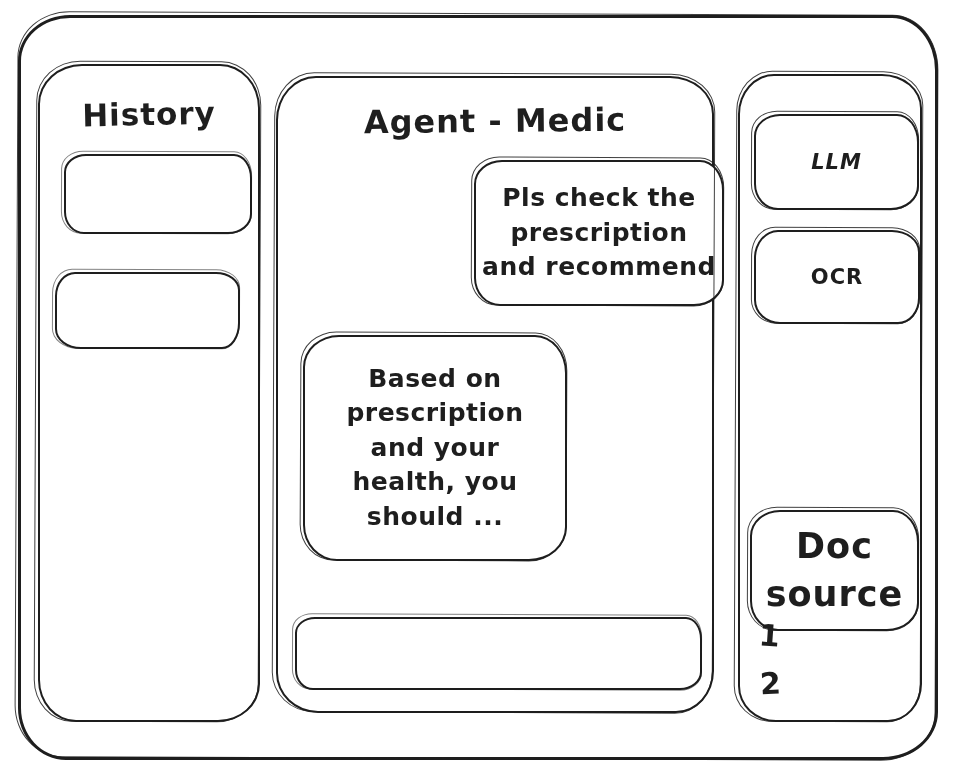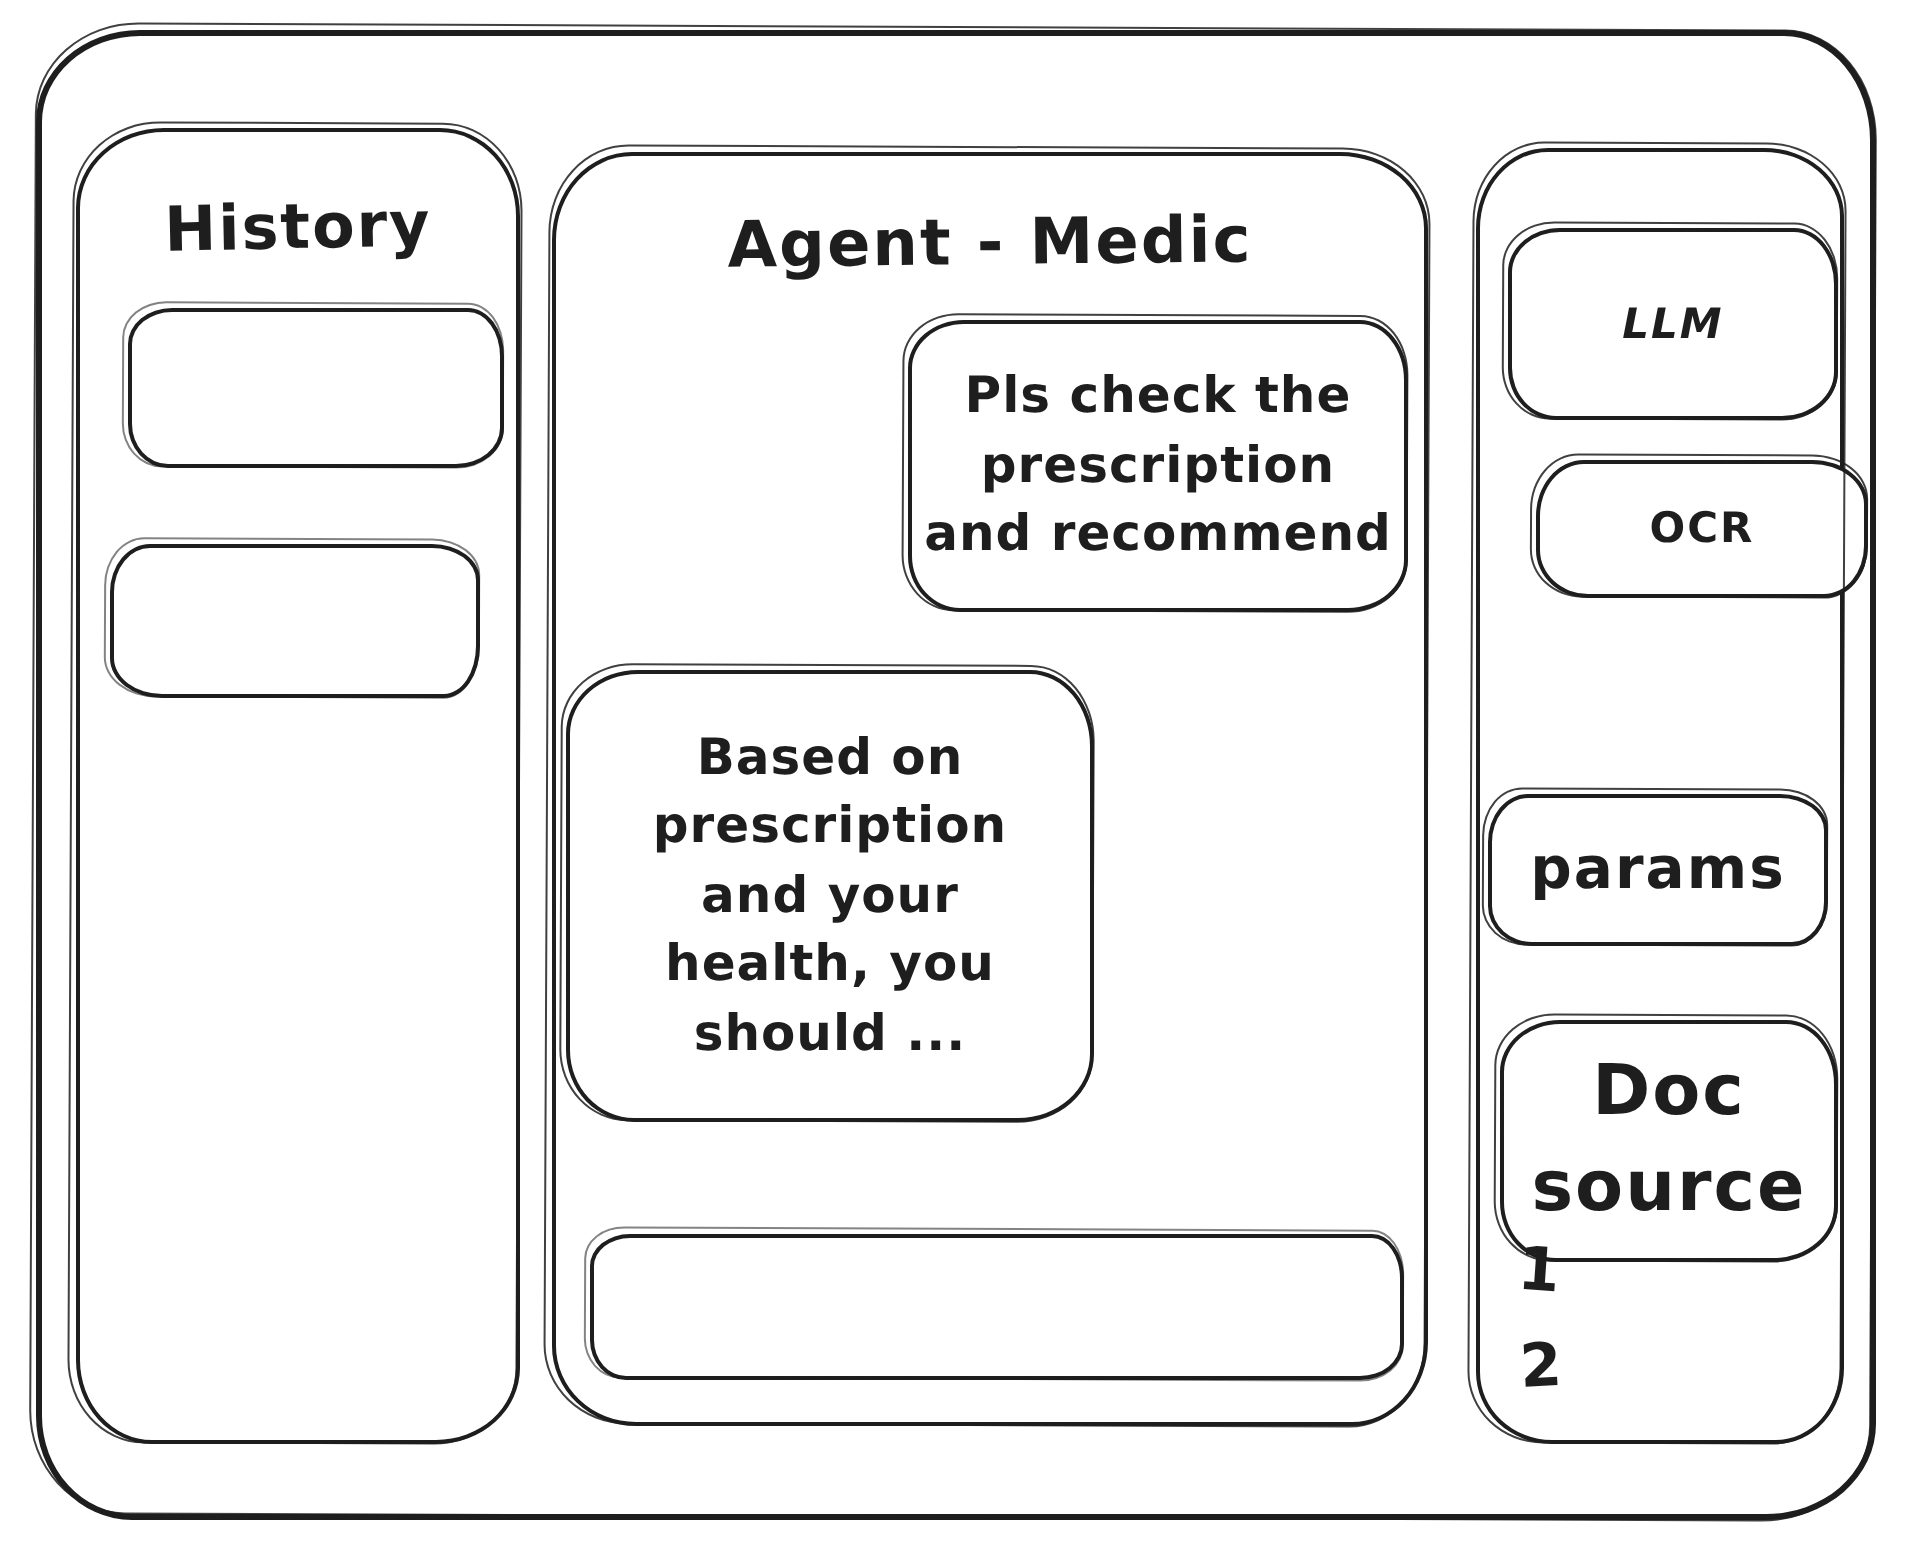--- a/index.html
+++ b/index.html
@@ -63,21 +63,21 @@
     text-decoration:underline;
   }
   .center-title{
     position:absolute;left:0;top:24px;width:100%;
     text-align:center;font-size:32px;font-weight:bold;
     letter-spacing:1px;transform:rotate(-.6deg);
   }
   .bubble{
     display:flex;align-items:center;justify-content:center;
     text-align:center;font-size:25px;font-weight:bold;
-    line-height:1.38;white-space:pre-line;letter-spacing:.5px;
+    line-height:1.38;white-space:pre-line;letter-spacing:.5px;margin-left:20px;
   }
   .bubble-user{
     left:176px;top:82px;width:250px;height:146px;
     border-radius:28px 24px 30px 26px / 24px 30px 26px 28px;
   }
   .bubble-assistant{
     left:5px;top:257px;width:264px;height:226px;
     border-radius:36px 32px 38px 34px / 32px 38px 34px 36px;
     text-align:center;
   }
@@ -97,22 +97,22 @@
     border-radius:36px 40px 34px 38px / 40px 34px 38px 36px;
   }
   .tool-btn{
     display:flex;align-items:center;justify-content:center;
     text-align:center;font-size:21px;font-weight:bold;
     letter-spacing:1px;white-space:pre-line;line-height:1.35;
     cursor:pointer;
   }
   .btn-llm{left:14px;top:38px;width:165px;height:96px;
     border-radius:26px 22px 28px 24px / 22px 28px 24px 26px;font-style:italic;}
-  .btn-ocr{left:14px;top:154px;width:166px;height:69px;
-    border-radius:24px 28px 22px 26px / 28px 22px 26px 24px;margin-left:14px;}
+  .btn-ocr{left:14px;top:154px;width:166px;height:94px;
+    border-radius:24px 28px 22px 26px / 28px 22px 26px 24px;}
   .btn-params{left:4px;top:321px;width:170px;height:76px;
     border-radius:20px 24px 18px 22px / 24px 18px 22px 20px;font-size:29px;}
   .btn-doc{left:10px;top:434px;width:169px;height:121px;
     border-radius:30px 26px 32px 28px / 26px 32px 28px 30px;font-size:35px;}
   .doc-num{
     position:absolute;font-size:30px;font-weight:bold;cursor:pointer;
   }
   .num-1{left:19px;top:542px;transform:rotate(4deg);}
   .num-2{left:20px;top:590px;transform:rotate(-3deg);}
 </style>
@@ -143,20 +143,19 @@
 should ...</div>
 
     <div class="sk flat input-bar">
       <input type="text" placeholder="" style="">
     </div>
   </div>
 
   <div class="sk right-panel">
     <div class="sk tool-btn btn-llm">LLM</div>
     <div class="sk tool-btn btn-ocr">OCR</div>
-    <div class="sk tool-btn btn-params">params</div>
     <div class="sk tool-btn btn-doc">Doc
 source</div>
     <div class="doc-num num-1">1</div>
     <div class="doc-num num-2">2</div>
   </div>
 
 </div>
 
 </body></html>

